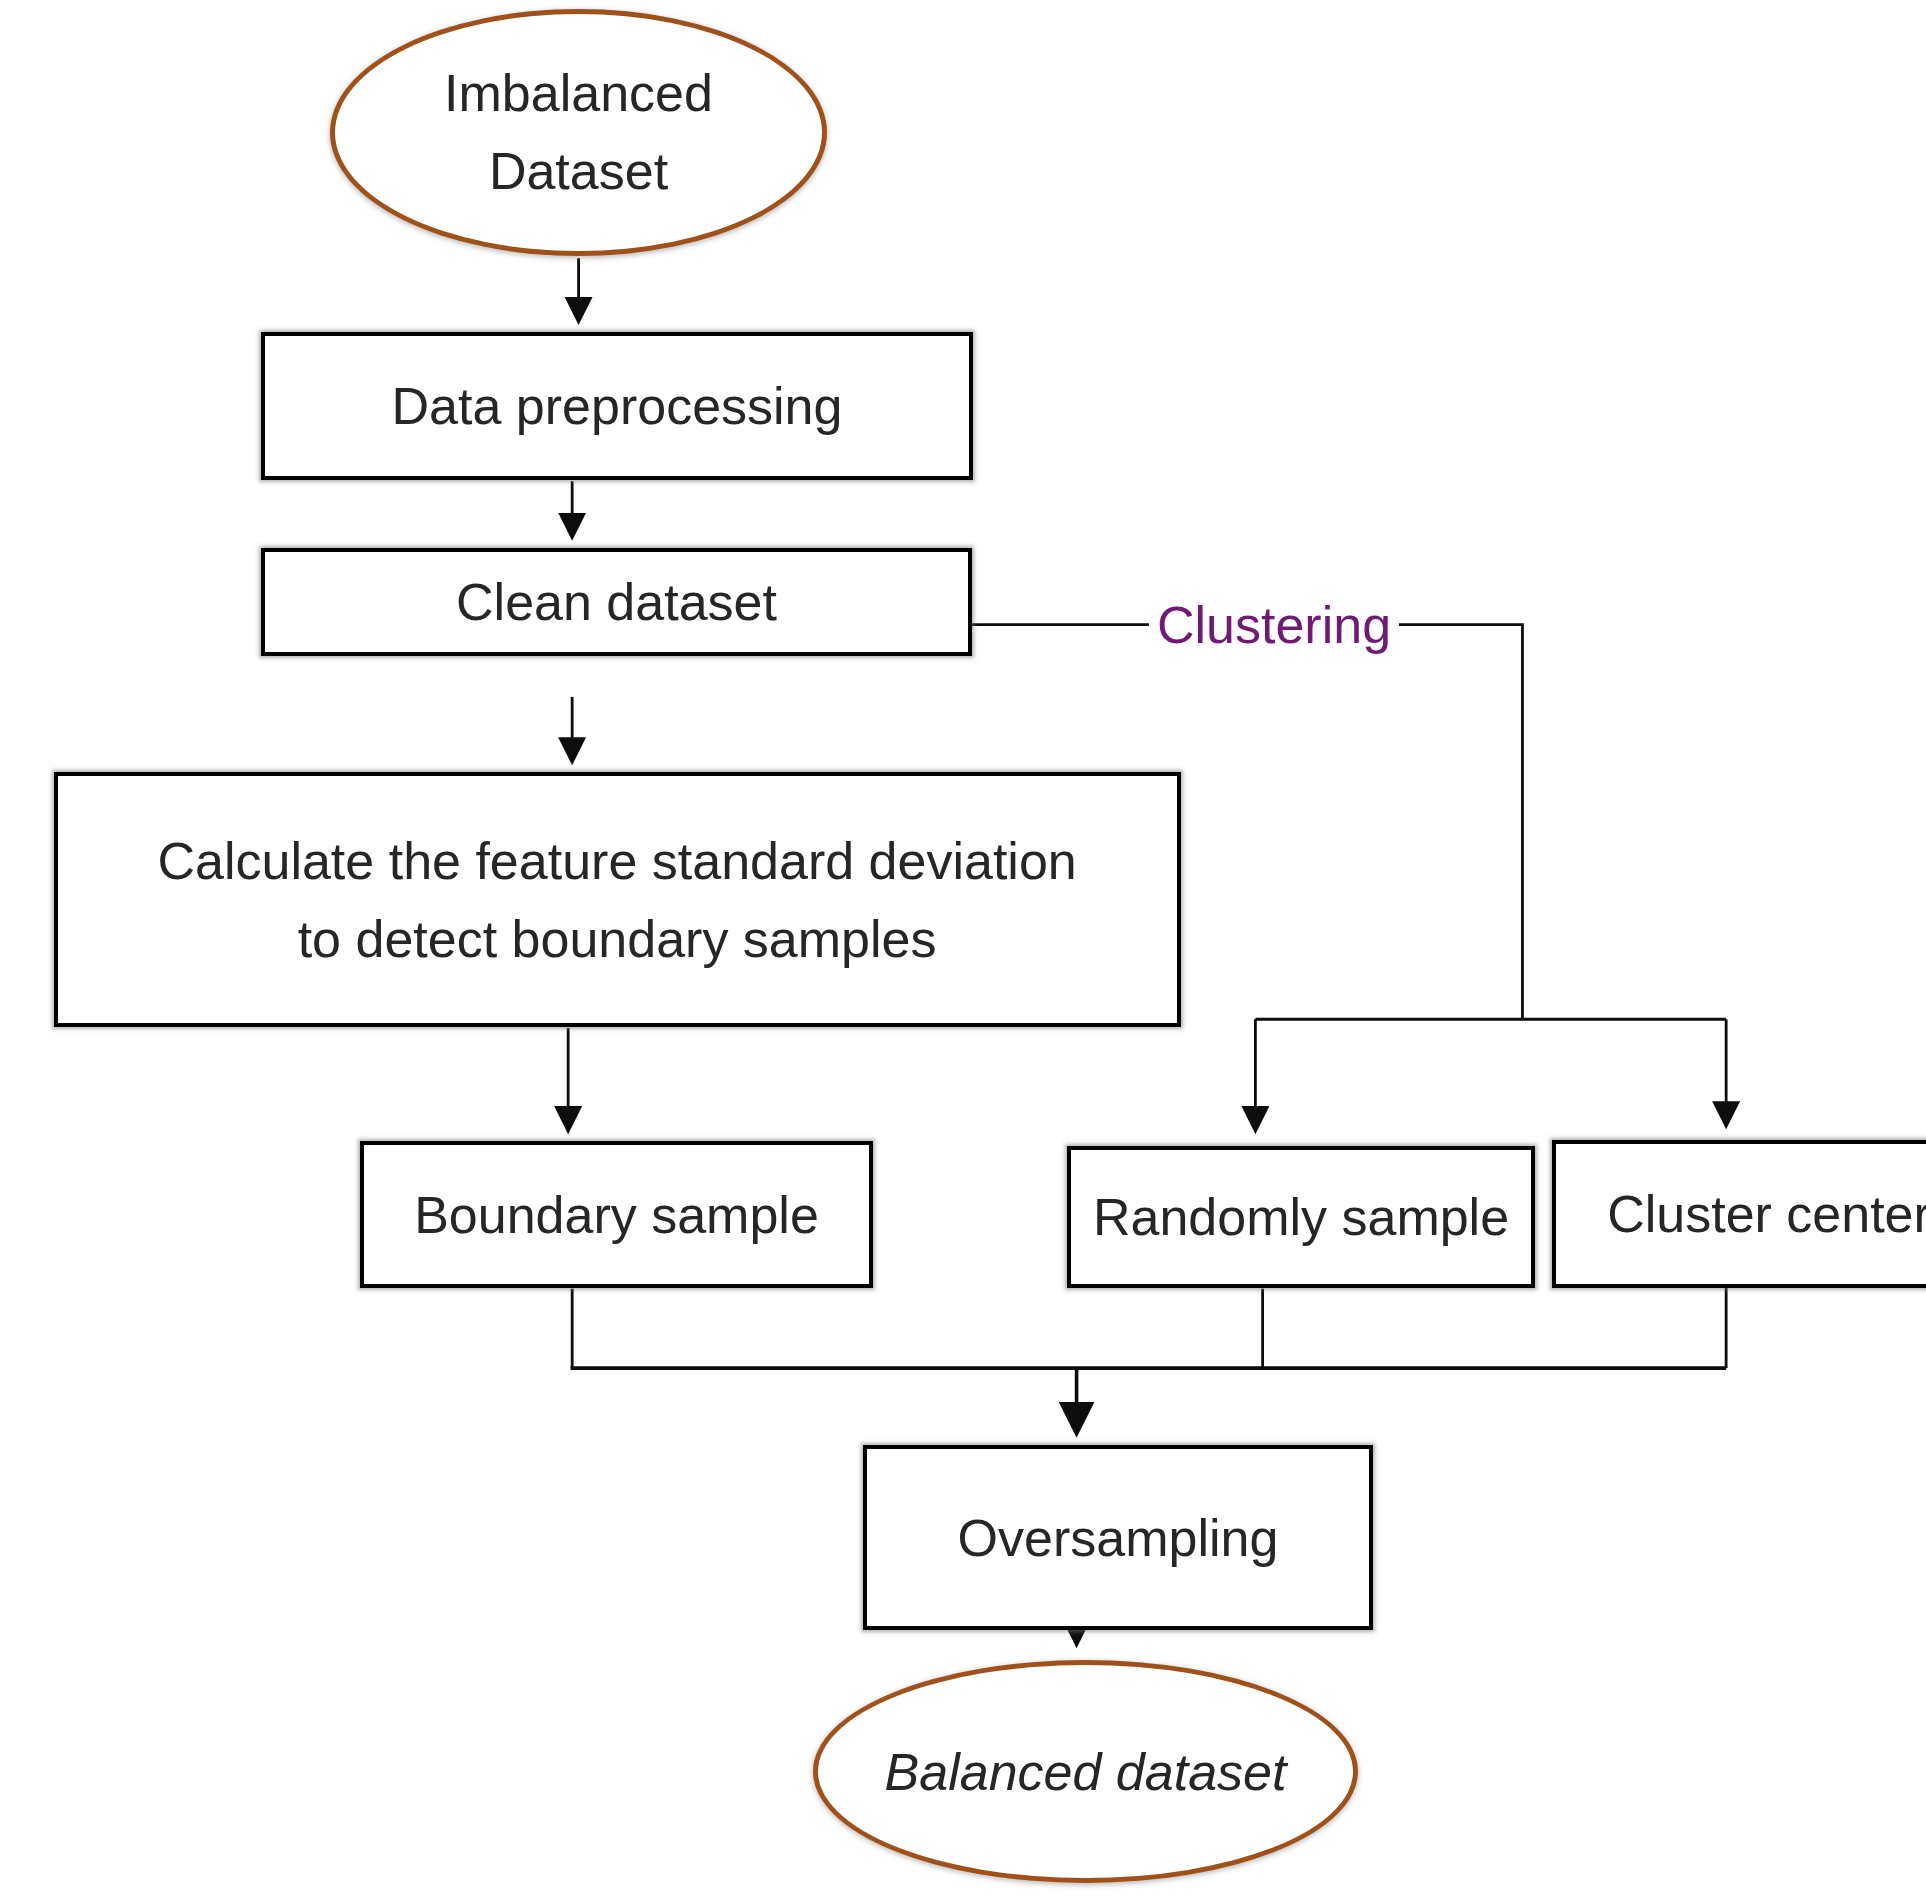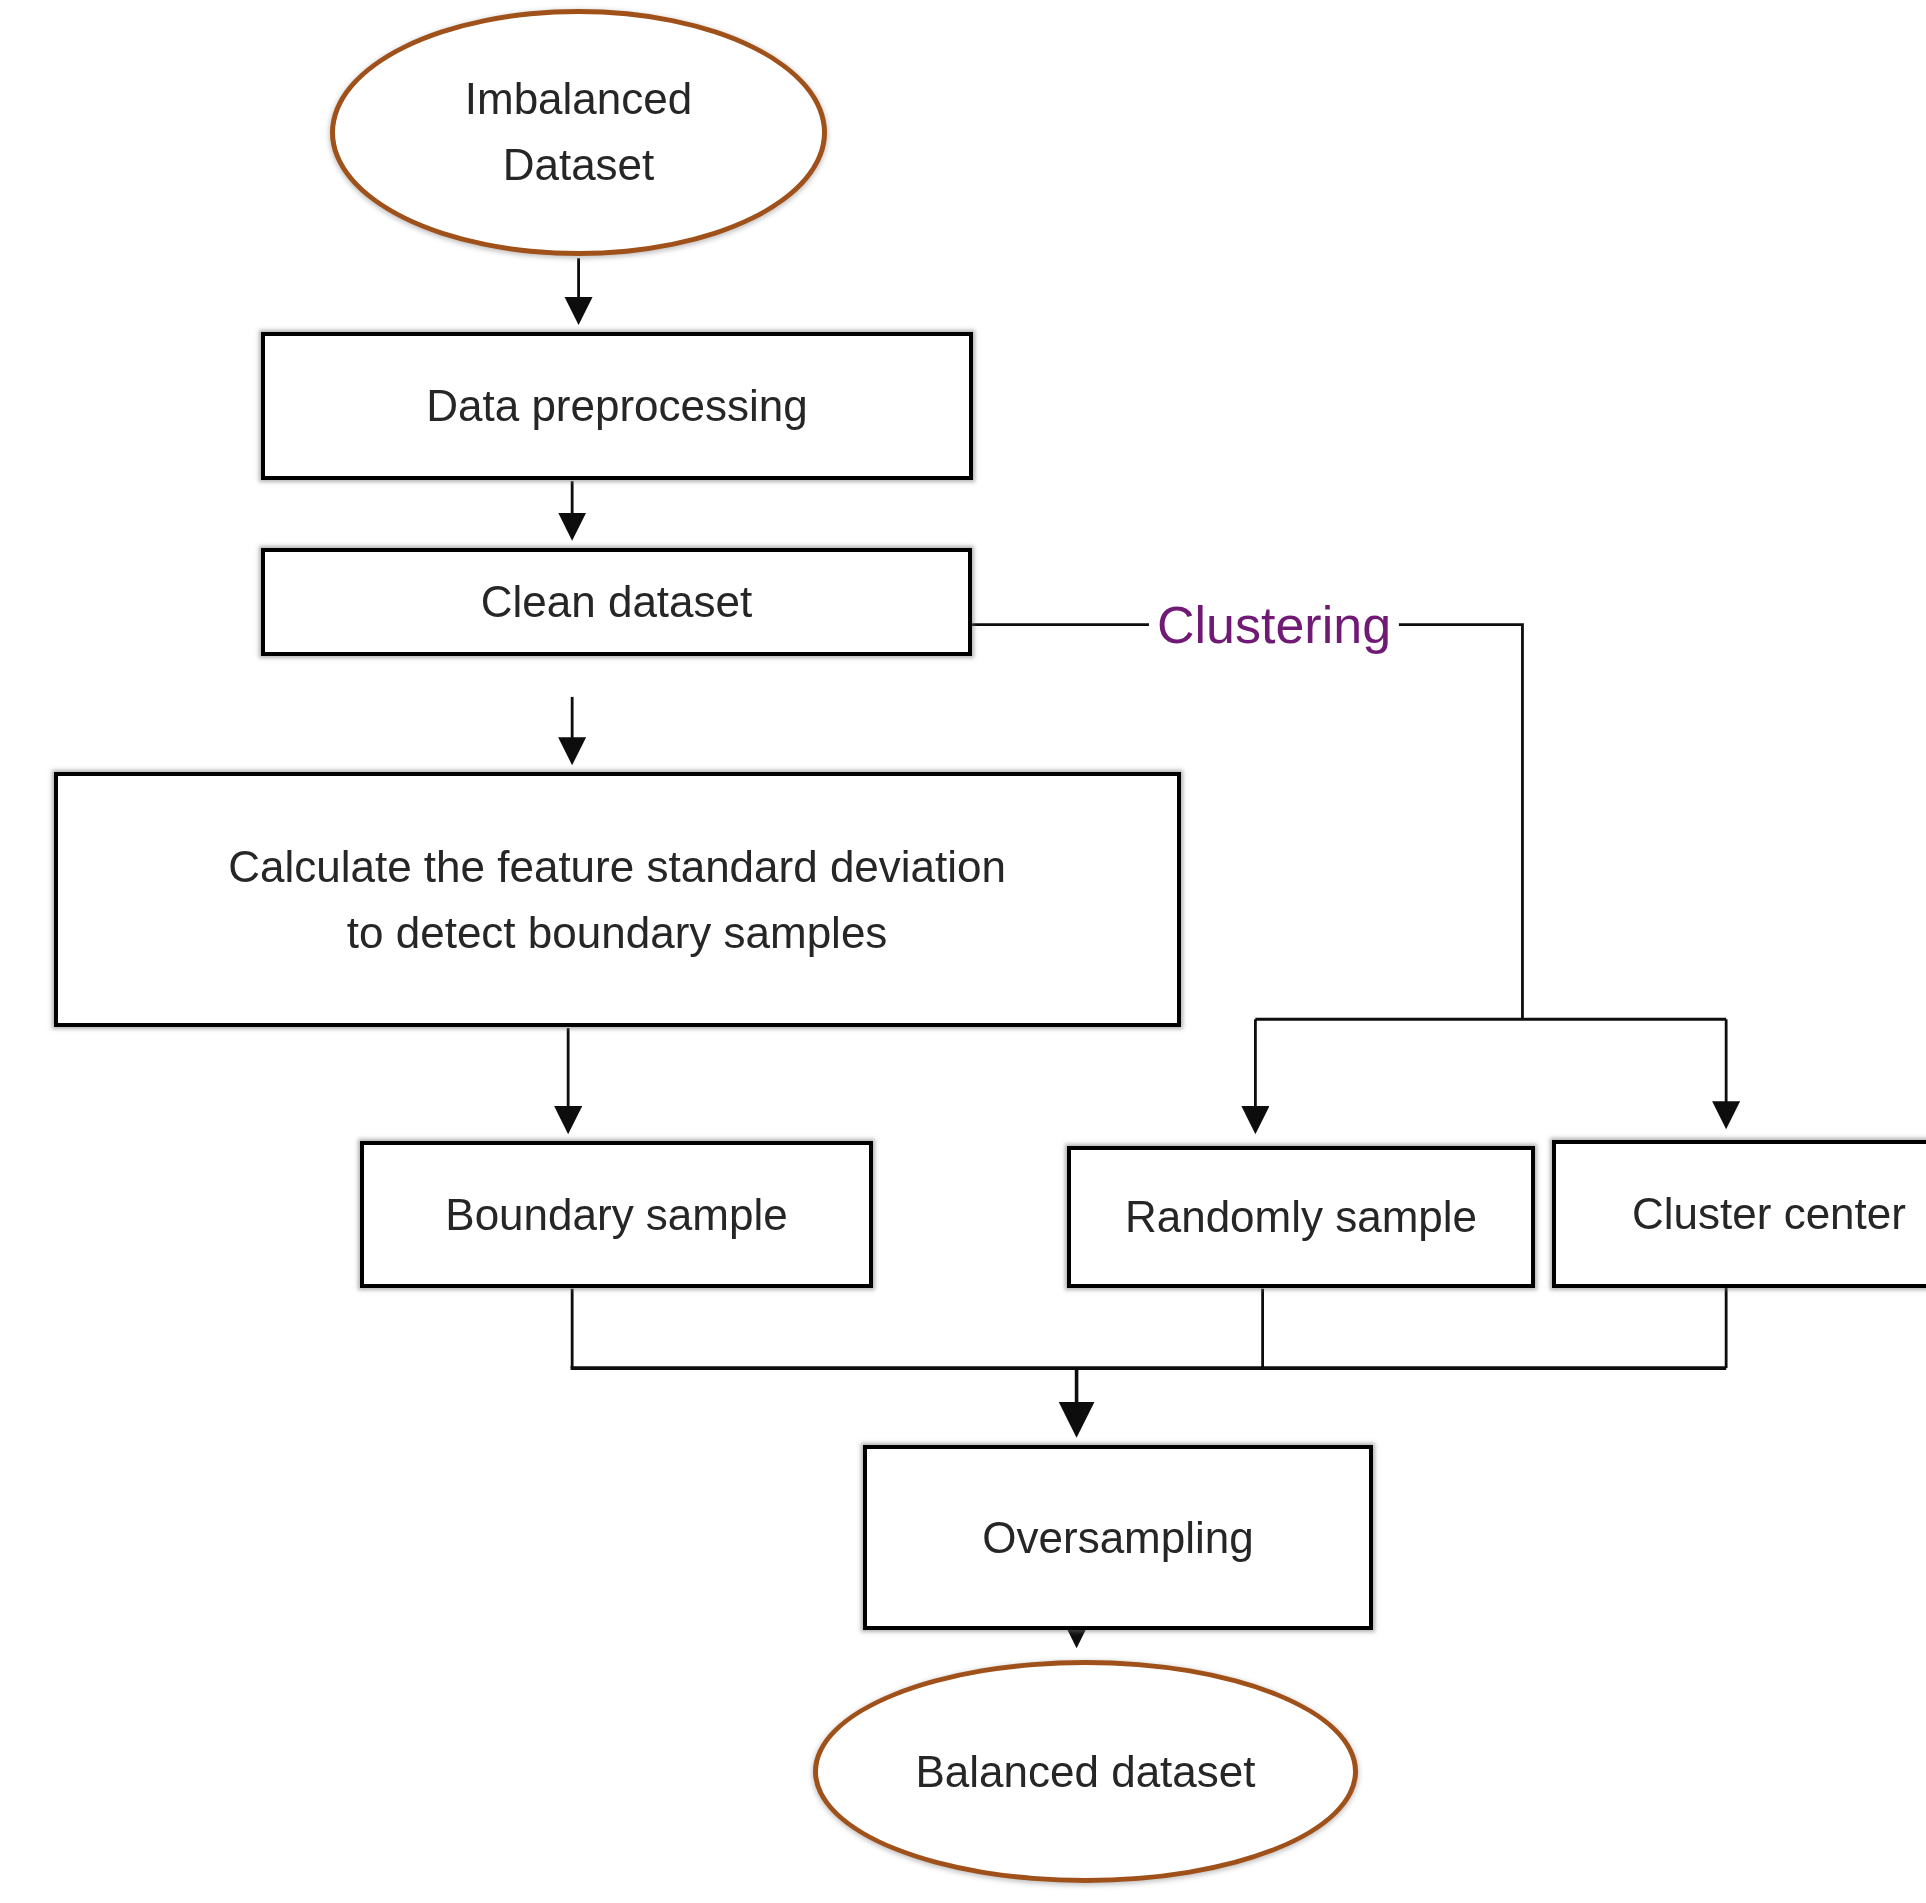--- a/index.html
+++ b/index.html
@@ -32,21 +32,21 @@
 
   
   .node {
     position: absolute;
     box-sizing: border-box;
     display: flex;
     flex-direction: column;
     align-items: center;
     justify-content: center;
     text-align: center;
-    font-size: 44px;
+    font-size: 52px;
     line-height: 1.5;
     z-index: 2;
     background: #ffffff;
   }
   .node span { display: block; white-space: nowrap; }
 
   .node-box {
     border: 4.8px solid #000000;
     box-shadow: 0 0 4px 1.6px rgba(115,115,115,0.55);
     margin-left: 44px;
@@ -60,21 +60,21 @@
 
   
   .n-imbalanced   { left: 330px;  top: 8.8px;   width: 497px;  height: 247px; }
   .n-preprocess   { left: 217px;  top: 332px;  width: 712px;  height: 148px; }
   .n-clean        { left: 217px;  top: 548px;  width: 711px;  height: 108px; }
   .n-calculate    { left: 9.6px;   top: 772px;  width: 1127px; height: 255px; }
   .n-boundary     { left: 316px;  top: 1141px; width: 513px;  height: 147px; }
   .n-randomly     { left: 1023px; top: 1146px; width: 468px;  height: 142px; }
   .n-clustercen   { left: 1508px; top: 1140px; width: 407px;  height: 148px; padding-left: 27px; }
   .n-oversampling { left: 819px; top: 1445px; width: 510px;  height: 185px; }
-  .n-balanced     { left: 813px; top: 1660px; width: 545px;  height: 223px; }
+  .n-balanced     { left: 813px; top: 1660px; width: 545px;  height: 223px; font-style: italic; }
 
   
   .edge-label {
     position: absolute;
     left: 1274px;
     top: 625px;
     transform: translate(-50%, -50%);
     background: #ffffff;
     padding: 0 8px;
     font-size: 52px;

